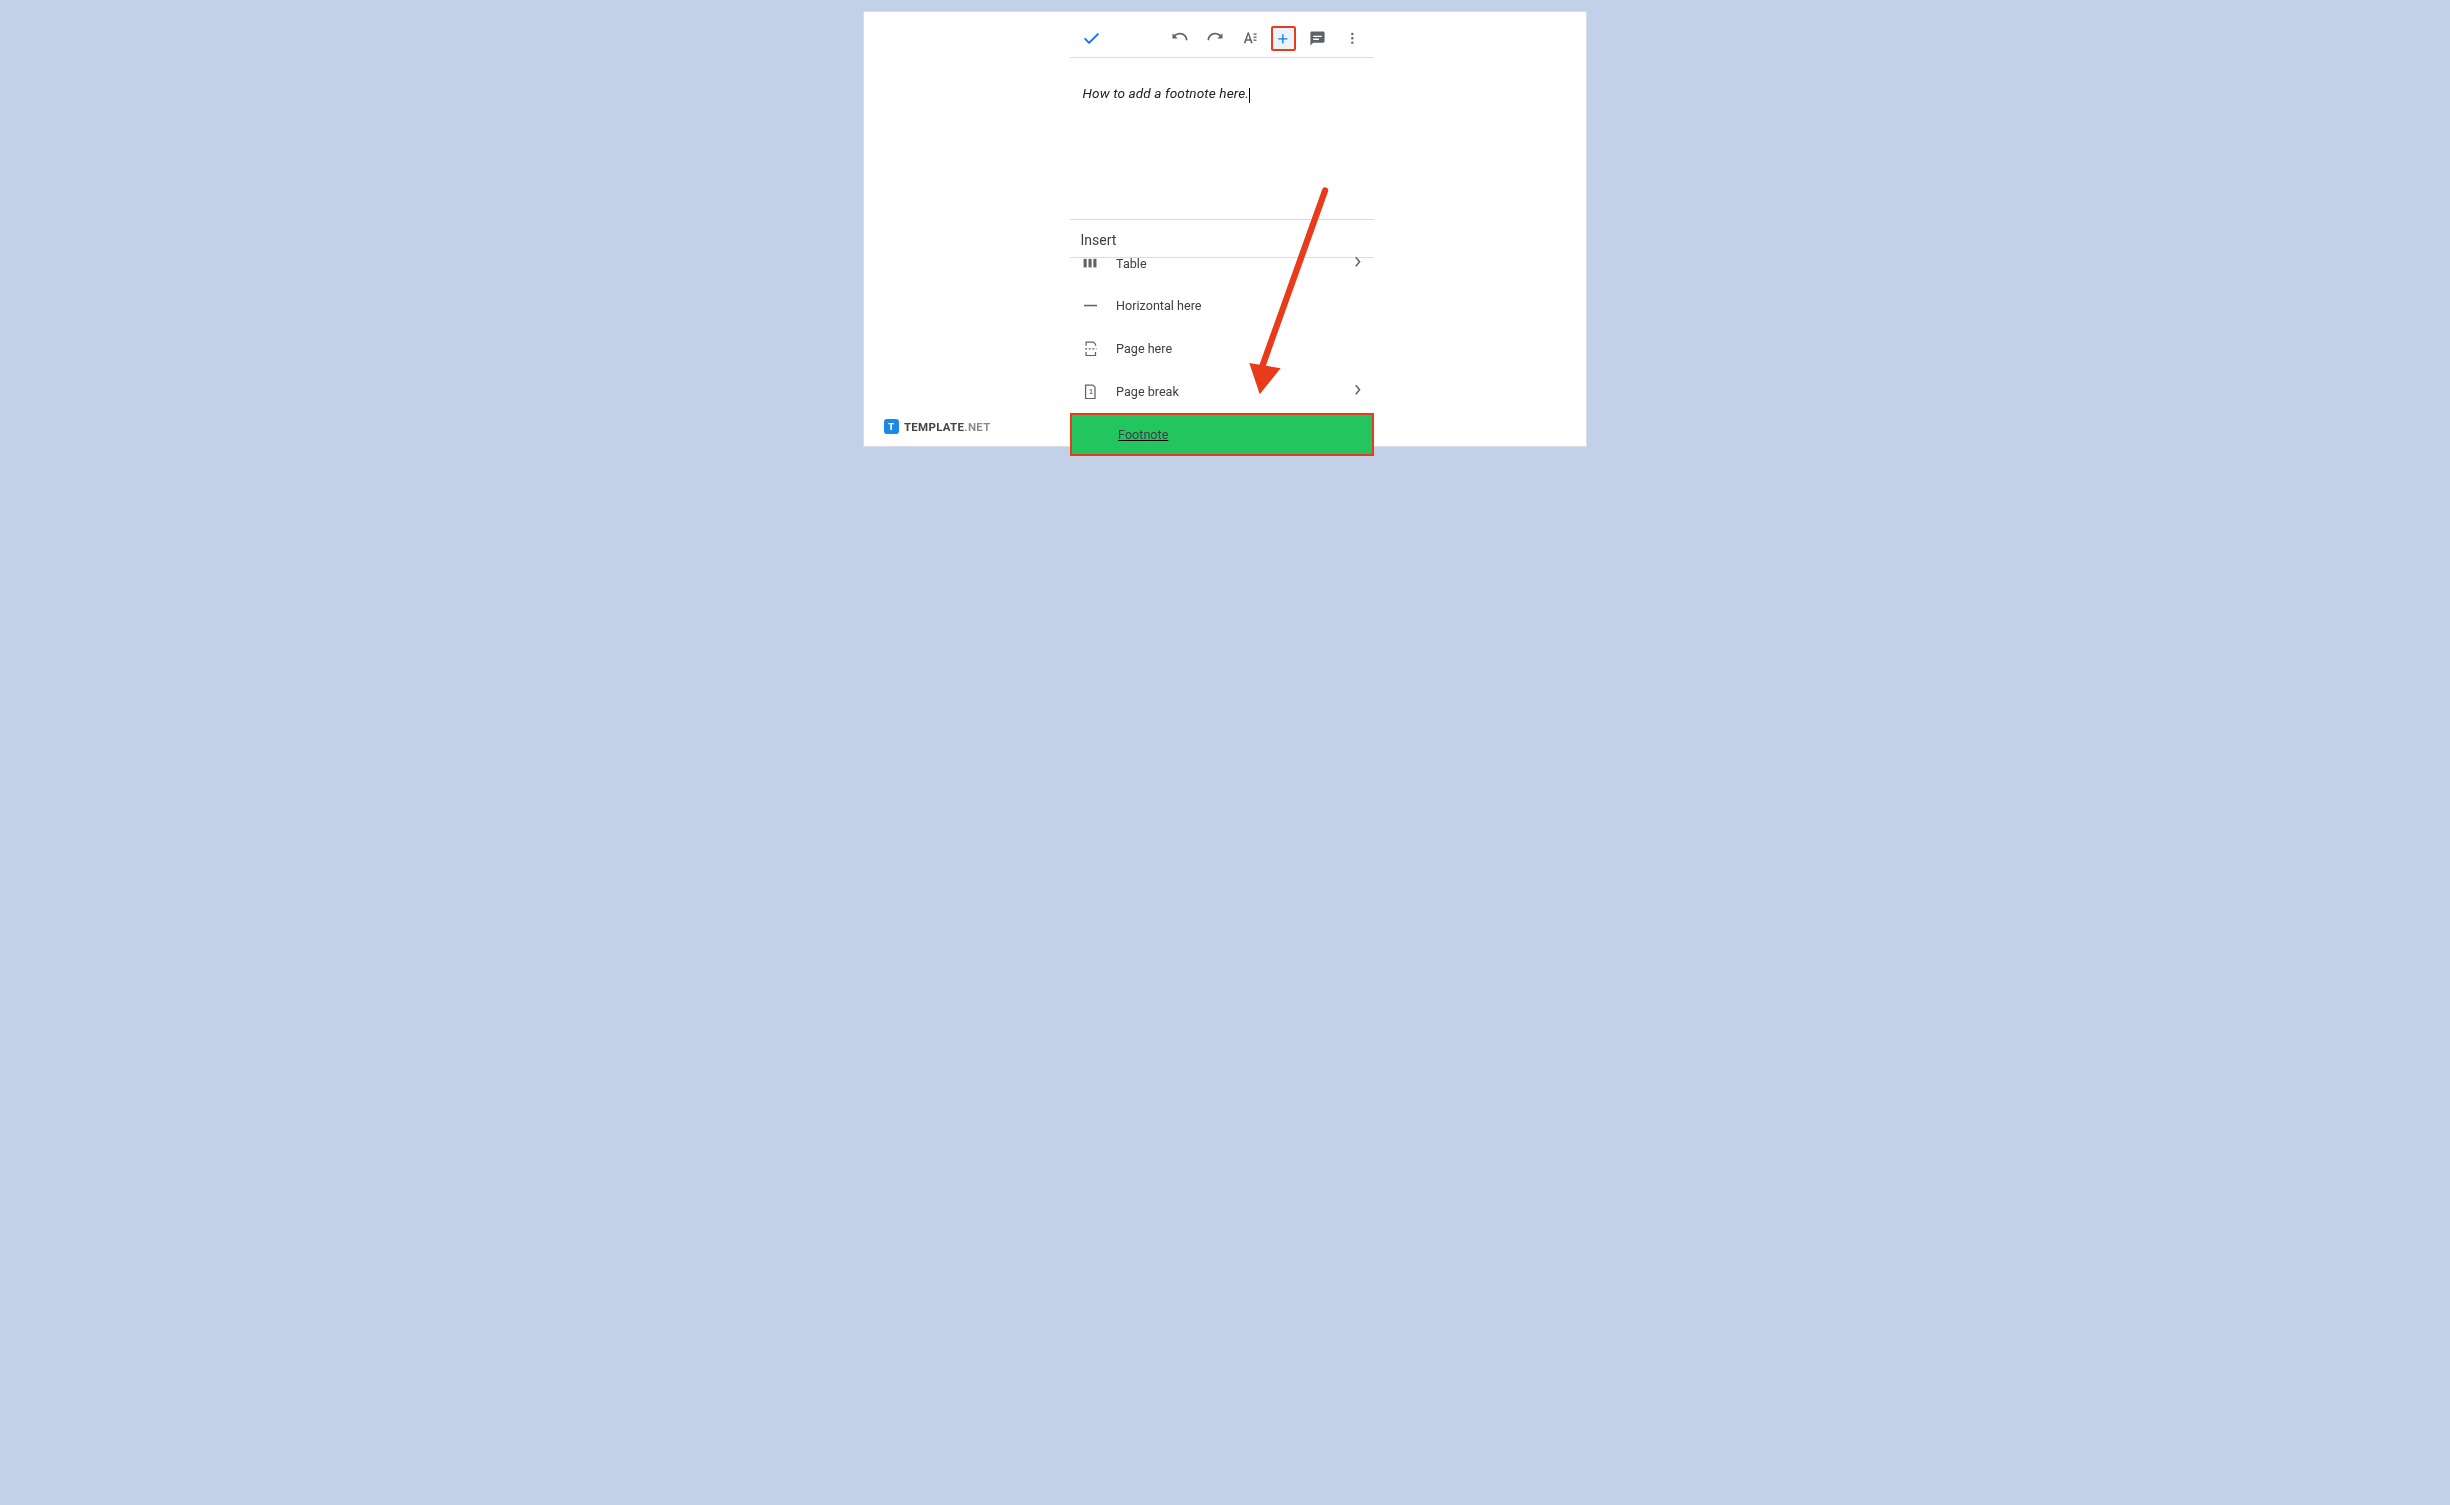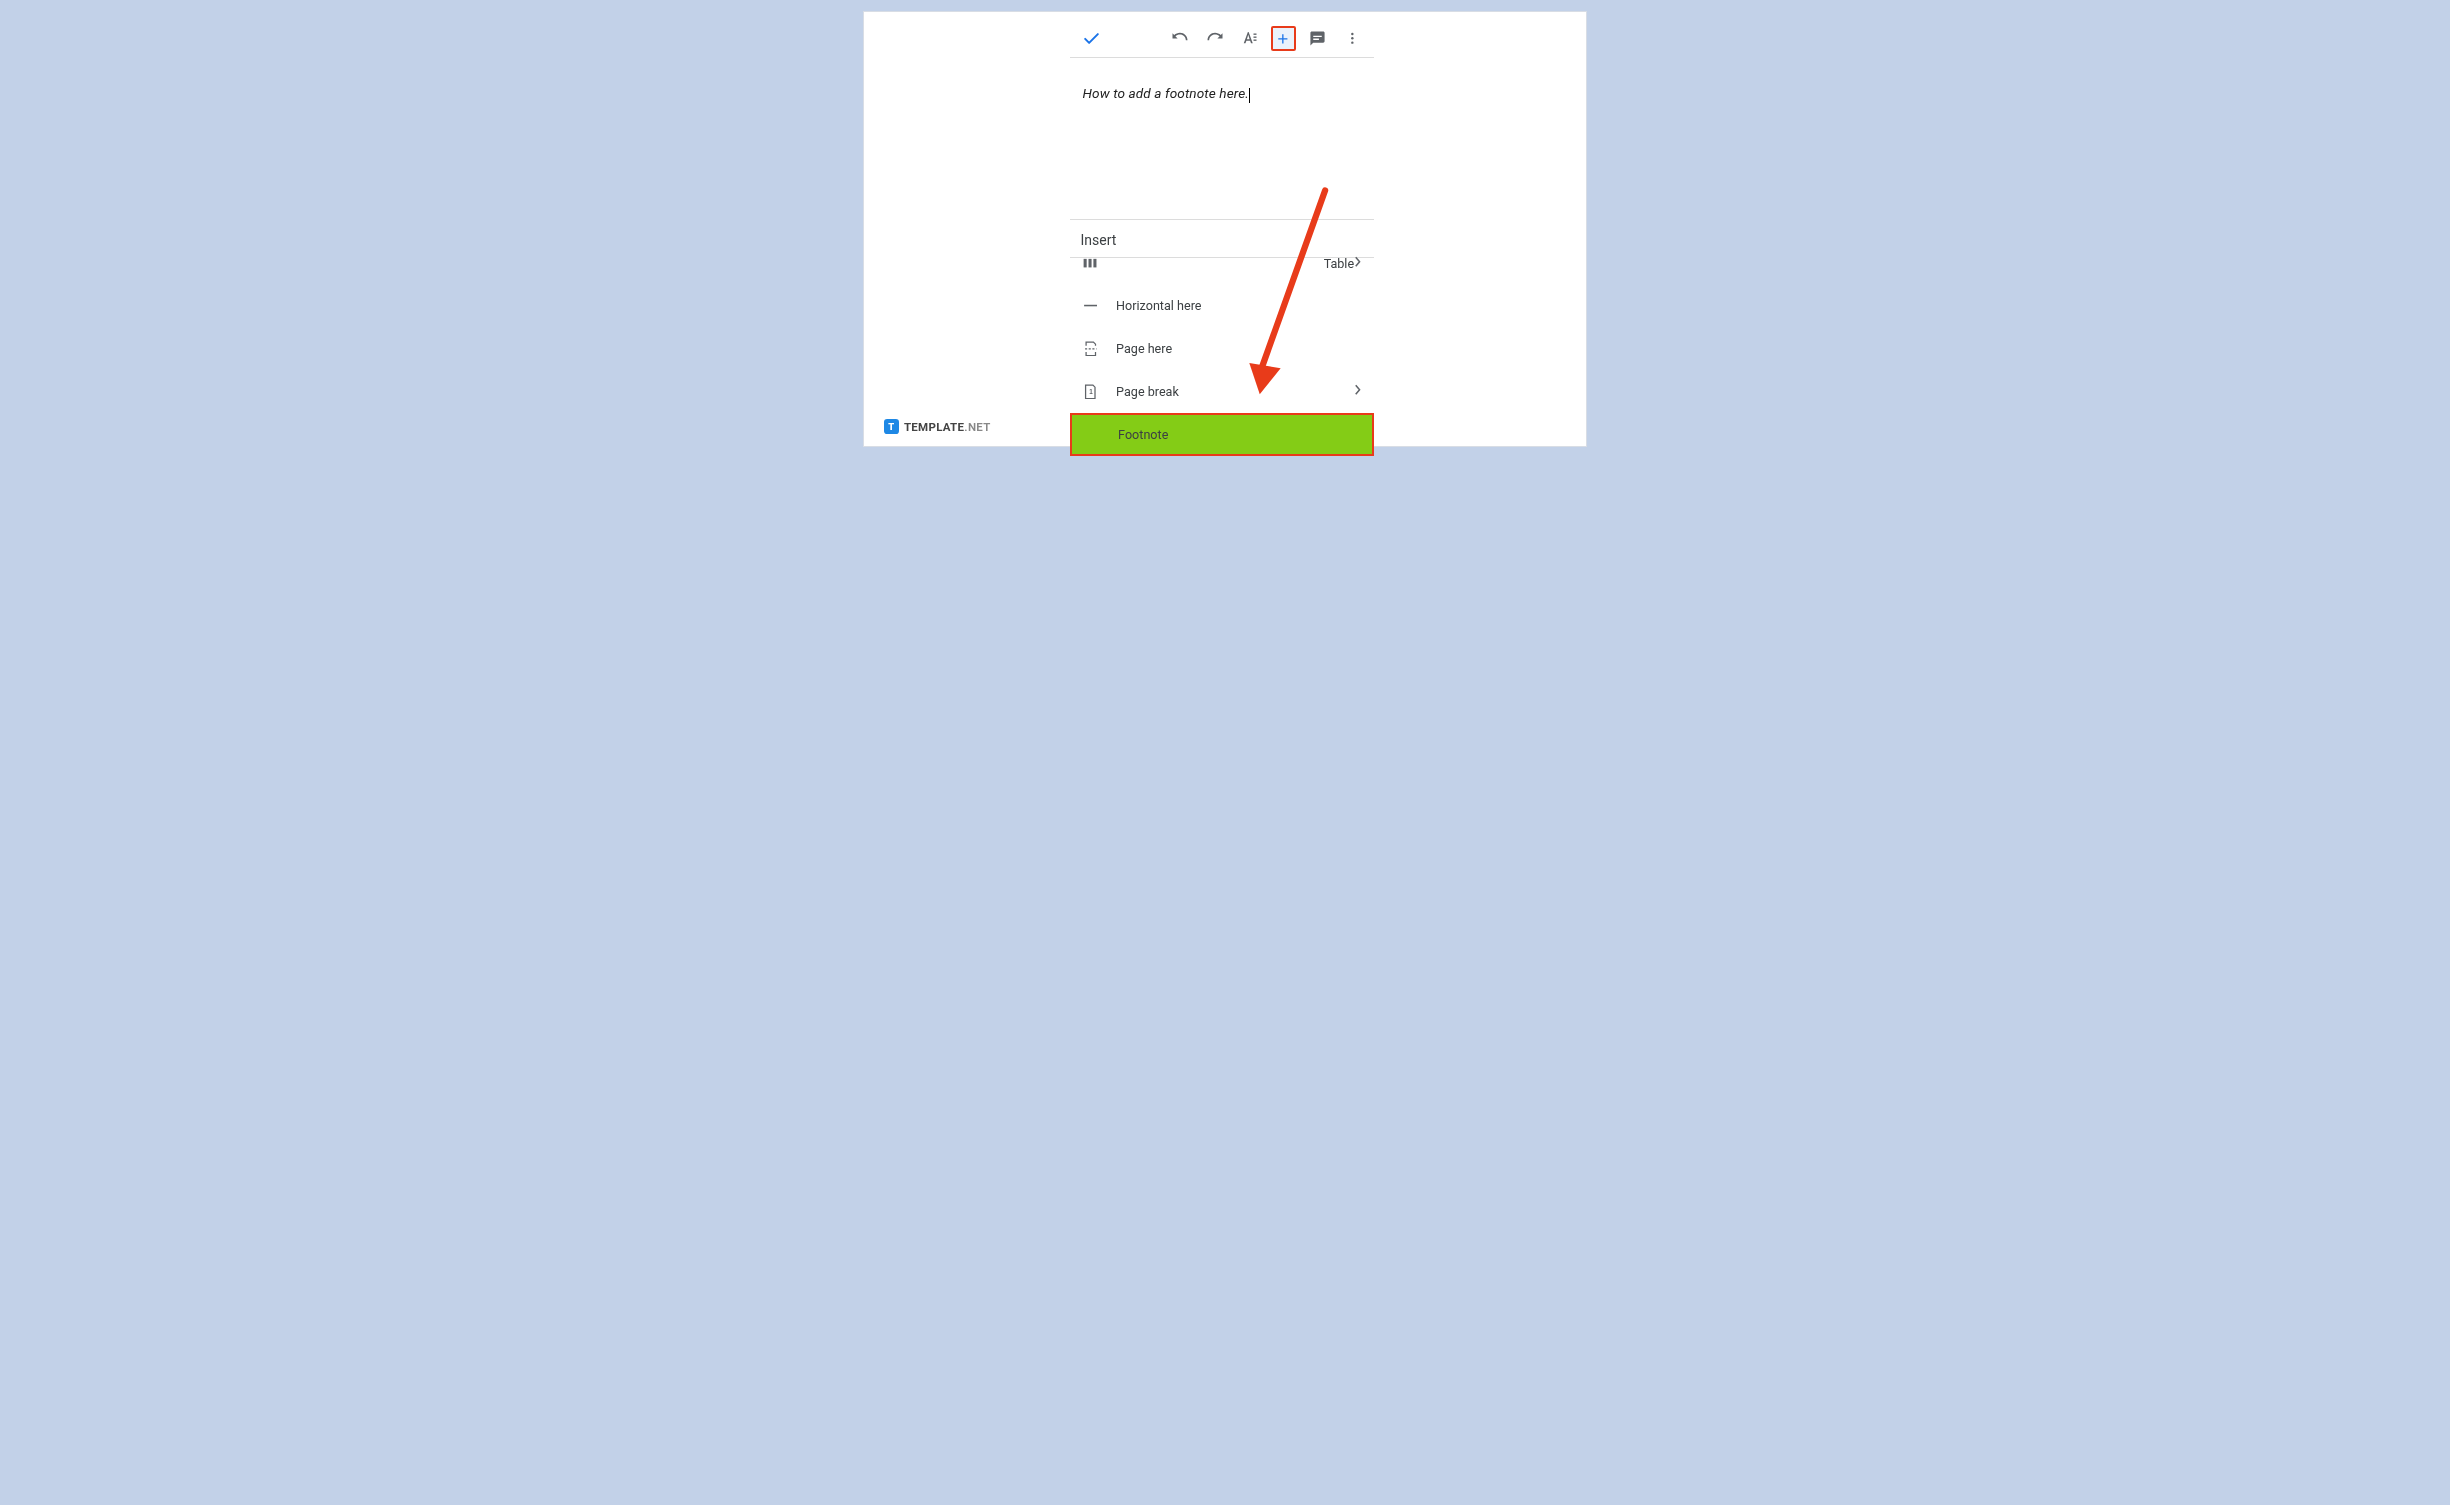--- a/index.html
+++ b/index.html
@@ -121,21 +121,22 @@
     font-size: 12.6px;
     color: #3c4043;
     flex: 1;
   }
   .menu-chevron {
     color: #5f6368;
     font-size: 11.5px;
   }
   .footnote-item {
     border: 2.6px solid #e83b1a;
-    background: #84cc16;
+    background: #22c55e;
+    text-decoration: underline;
   }
   .footnote-item .menu-icon-slot { visibility: hidden; }
   .arrow-annotation {
     position: absolute;
     left: 367px;
     top: 173px;
     pointer-events: none;
     z-index: 50;
   }
   .watermark {
@@ -219,21 +220,21 @@
     </div>
 
     <div class="doc-body">
       <span class="doc-text">How to add a footnote here.</span><span class="text-cursor"></span>
     </div>
 
     <div class="insert-panel">
       <div class="insert-header">Insert</div>
       <ul class="menu-list">
 
-        <li class="menu-item" style="height:26px;align-items:flex-start;padding-top:0;text-align:right;">
+        <li class="menu-item" style="height:26px;align-items:flex-start;padding-top:0;">
           <span class="menu-icon-slot" style="align-items:flex-start;">
             <svg width="14.7" height="11.5" viewBox="0 0 24 16">
                 <rect x="1" y="0" width="5" height="14" fill="#5f6368"></rect>
                 <rect x="9" y="0" width="5" height="14" fill="#5f6368"></rect>
                 <rect x="17" y="0" width="5" height="14" fill="#5f6368"></rect>
               </svg>
           </span>
           <span class="menu-label" style="position:relative;top:-2.1px;">Table</span>
           <span class="menu-chevron" style="position:relative;top:-2.1px;">
             <svg width="7.3" height="11.5" viewBox="0 0 10 18">

